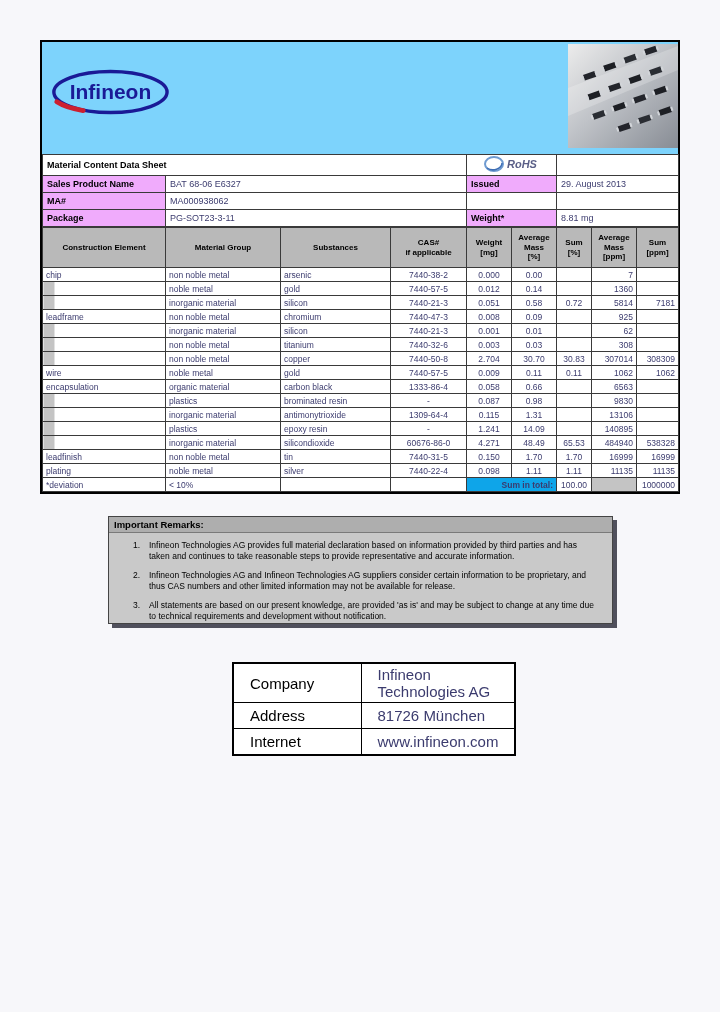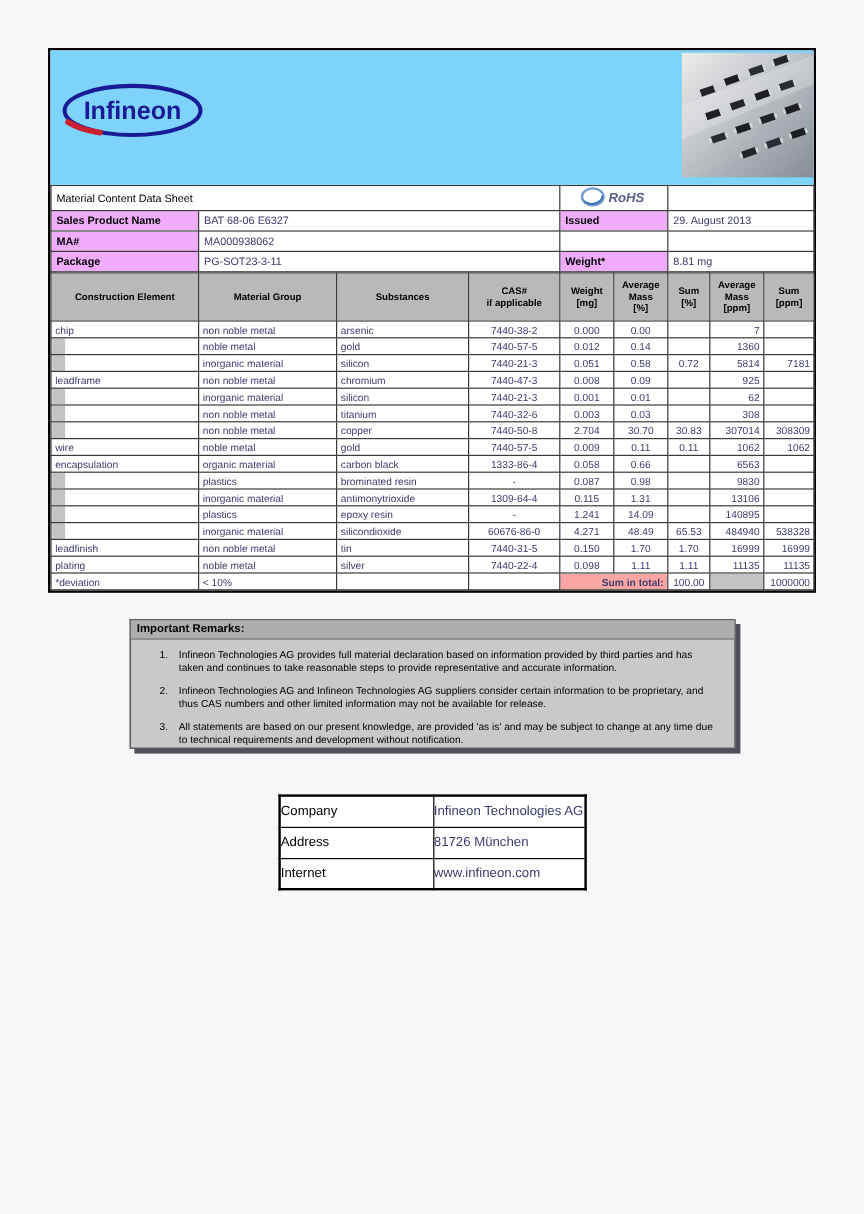--- a/index.html
+++ b/index.html
@@ -10,45 +10,45 @@
 
   .logo-area { position:relative; height:112px; background:#7dd3fc; }
   .infineon-logo { position:absolute; left:6px; top:24px; }
   .product-photo { position:absolute; right:0; top:2px; }
 
   table.info, table.mcds { border-collapse:collapse; table-layout:fixed; width:636px; }
 
   table.info td { border:1px solid #3a3a3a; height:17px; font-size:9px; padding:0 4px; vertical-align:middle; overflow:hidden; white-space:nowrap; }
   .lab { background:#f0abfc; font-weight:bold; color:#000; }
   .val { color:#3b3b6e; }
-  .title-cell { font-size:14px; font-weight:normal; color:#000; height:22px; }
+  .title-cell { font-size:14px; font-weight:bold; color:#000; height:22px; }
   .rohs-cell { text-align:center; padding:0 !important; }
 
   table.mcds th { border:1px solid #3a3a3a; background:#b9b9b9; font-size:8px; font-weight:bold; color:#000;
                   white-space:pre-line; line-height:1.2; height:40px; vertical-align:middle; text-align:center; padding:0 2px; overflow:hidden; }
   th.h-left { text-align:left; padding-left:4px; }
 
   table.mcds td { border:1px solid #3a3a3a; font-size:8.5px; color:#3b3b6e; height:14px; padding:0 3px;
                   overflow:hidden; white-space:nowrap; vertical-align:middle; }
   td.ce-empty { background:linear-gradient(to right,#c4c4c4 0,#c4c4c4 11px,#fff 11px); }
   td.cas { text-align:center; }
   td.num { text-align:center; }
   td.ppm { text-align:right; padding-right:5px; }
-  td.sum-label-cell { background:#fca5a5; color:#000; font-weight:bold; text-align:right; }
+  td.sum-label-cell { background:#0ea5e9; color:#000; font-weight:bold; text-align:right; }
   td.gray-fill { background:#c4c4c4; }
 
   .remarks { position:absolute; left:108px; top:516px; width:505px; background:#c9c9c9; border:1px solid #444;
              box-shadow:4px 4px 0 #50505c; }
   .remarks-title { background:#aeaeae; border-bottom:1px solid #7a7a7a; font-size:9.5px; font-weight:bold; color:#000; padding:2px 5px; }
   .remark-row { display:flex; margin:7px 12px 0 14px; font-size:8.5px; color:#000; line-height:1.35; }
   .remark-num { flex:0 0 26px; padding-left:10px; }
   .remark-text { flex:1; }
 
   table.company { position:absolute; left:232px; top:662px; border-collapse:collapse; border:2px solid #000; background:#fff; }
-  table.company td { border:1px solid #000; height:26px; font-size:11px; padding:2px 0; vertical-align:middle; }
+  table.company td { border:1px solid #000; height:26px; font-size:15px; padding:2px 16px; vertical-align:middle; }
   td.c-label { width:128px; color:#000; }
   td.c-val { width:127px; color:#3b3b6e; }
 </style>
 </head>
 <body>
 
 <div class="sheet">
 
   <div class="logo-area">
     <svg class="infineon-logo" width="122" height="56" viewBox="0 0 250 112">

